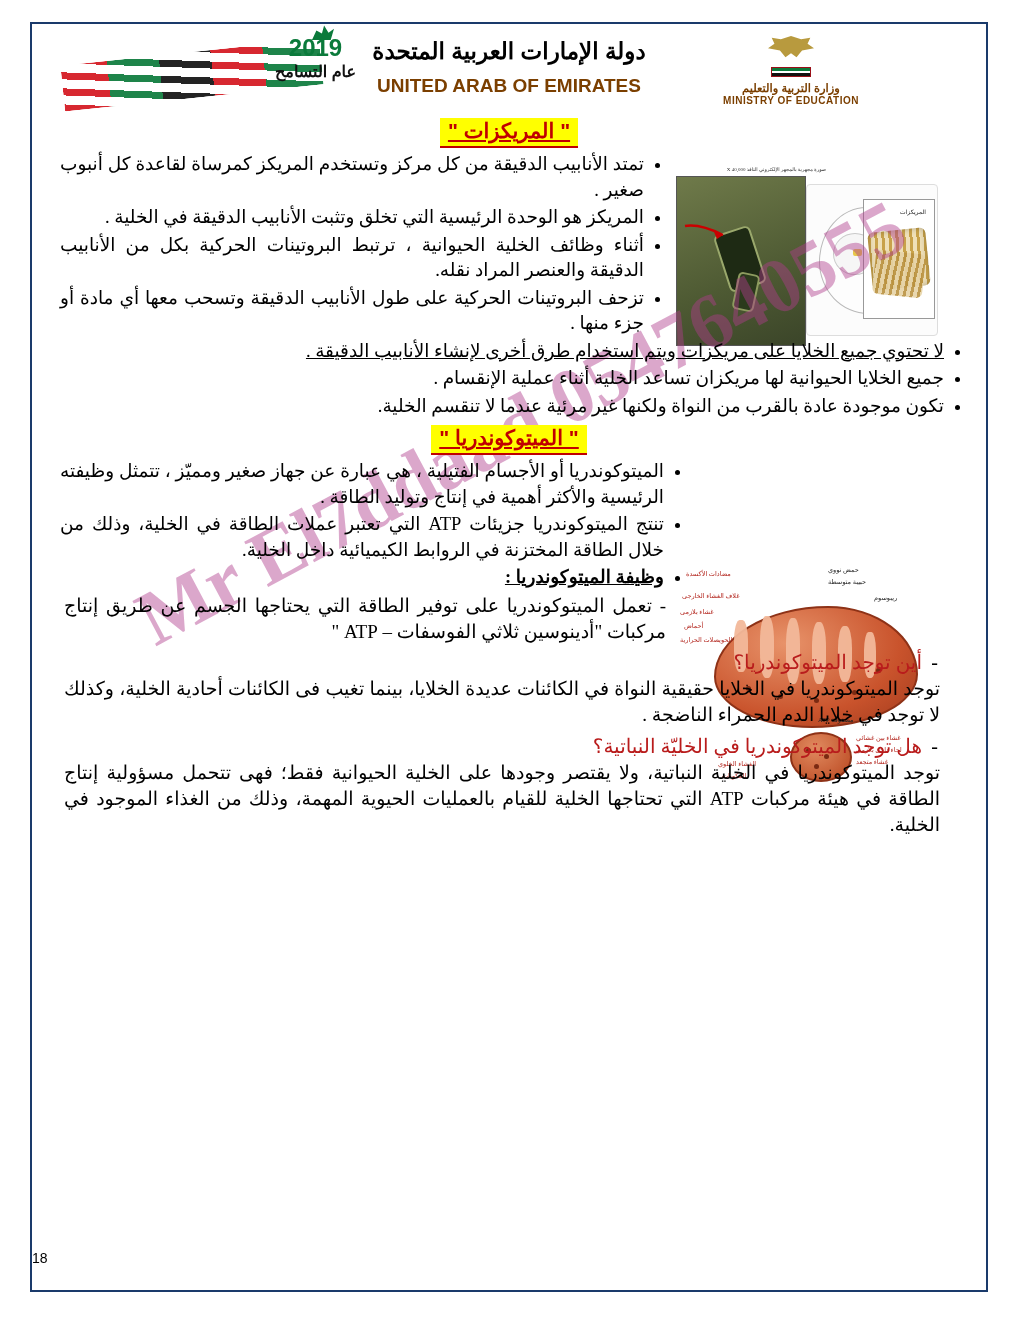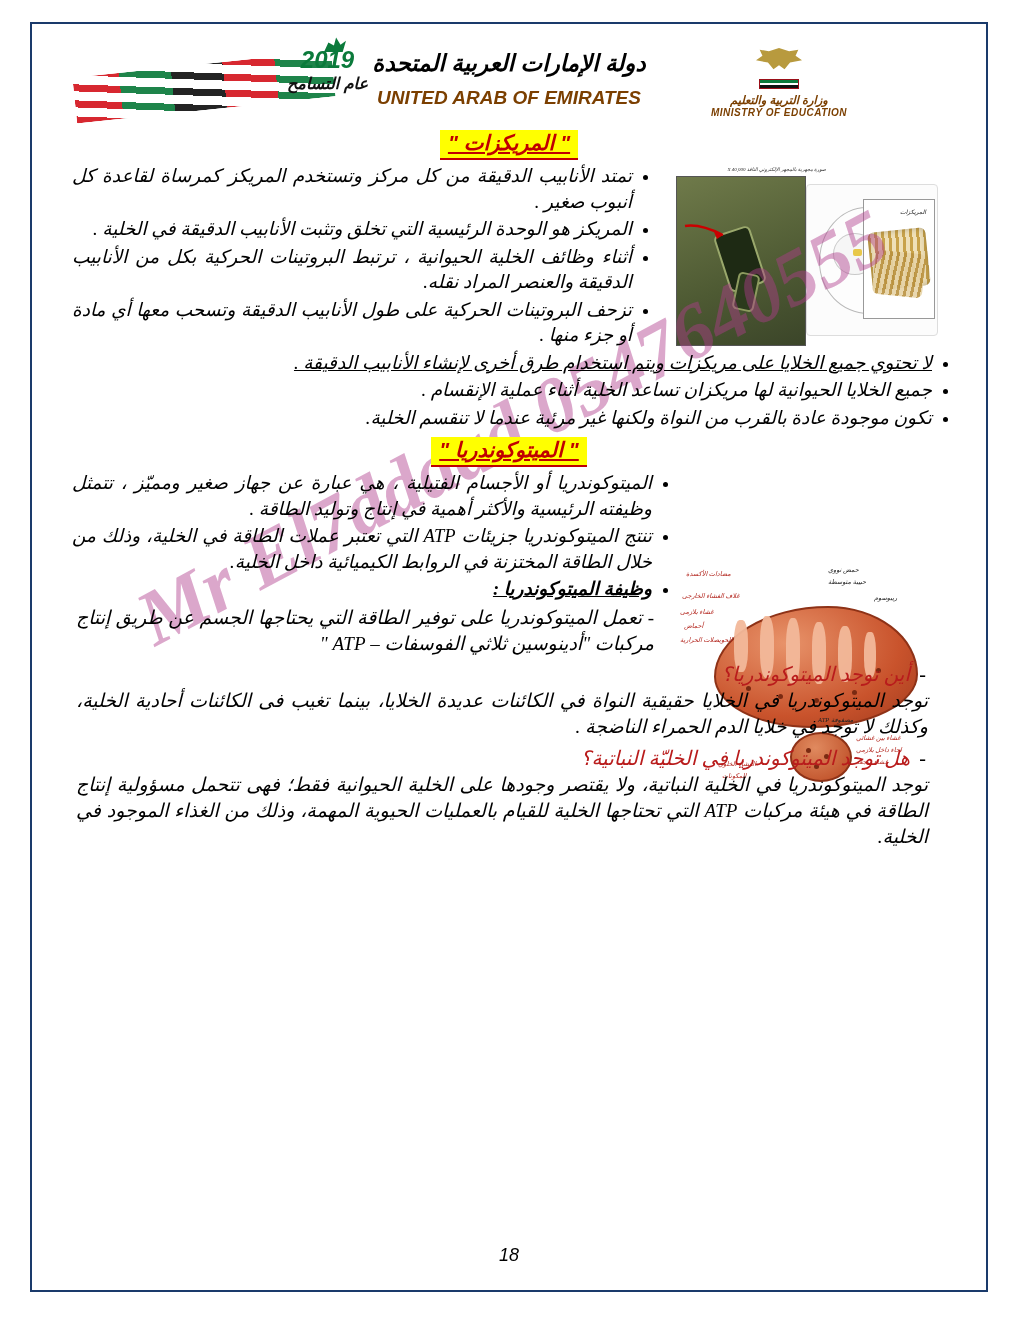--- a/index.html
+++ b/index.html
@@ -20,22 +20,21 @@
     top: 22px;
     width: 958px;
     height: 1270px;
     border: 2px solid #1a3a6b;
     box-sizing: border-box;
     background: #fff;
   }
   .inner {
     position: absolute;
     inset: 0;
-    padding: 12px;
-    font-style: italic;
+    padding: 0;
   }
   
   .header {
     position: relative;
     height: 90px;
   }
   .header-center {
     position: absolute;
     left: 0; right: 0;
     top: 14px;
@@ -423,23 +422,23 @@
     color: rgba(176, 60, 140, 0.45);
     white-space: nowrap;
     pointer-events: none;
     direction: ltr;
   }
 
   .page-number {
     position: absolute;
     left: 0; right: 0;
     bottom: 24px;
-    text-align: center;
-    font-family: "Liberation Sans", sans-serif;
-    font-size: 18px;
+    text-align: left;
+    font-family: "Liberation Sans", sans-serif;
+    font-size: 14px;
     color: #000;
   }
   .content {
     position: relative;
     z-index: 3;
   }
   .mito-section { margin-top: 6px; }
 </style>
 </head>
 <body>

